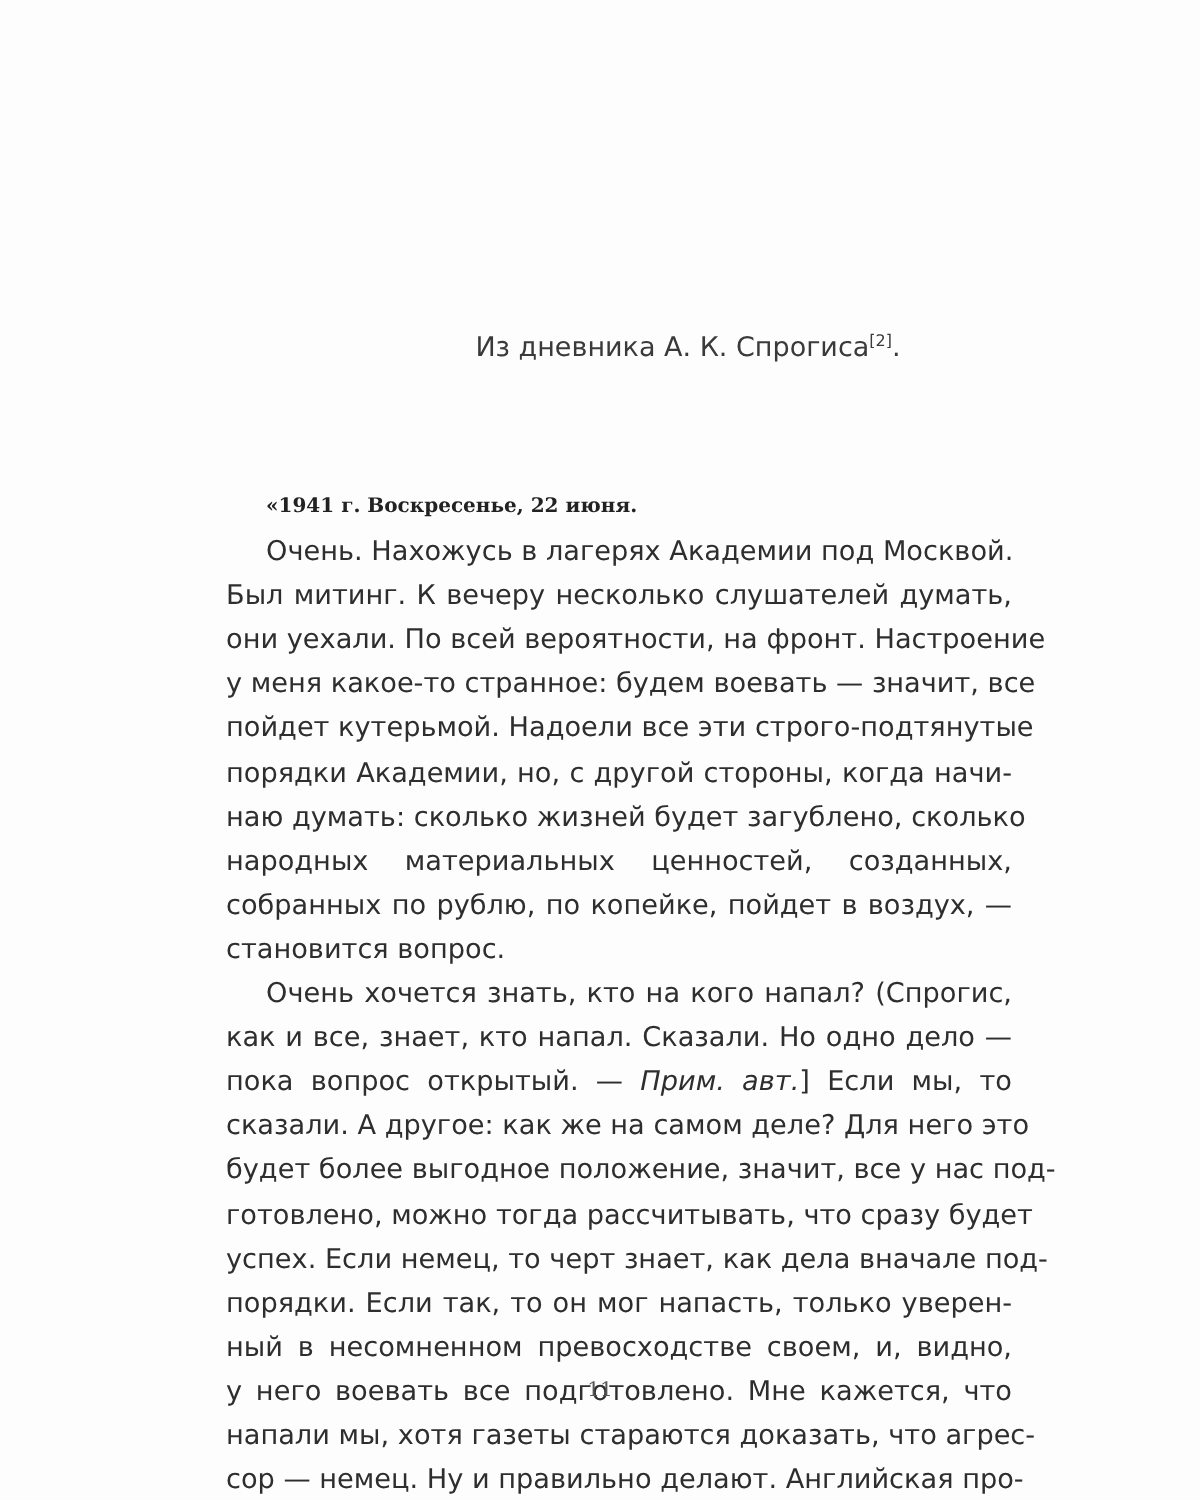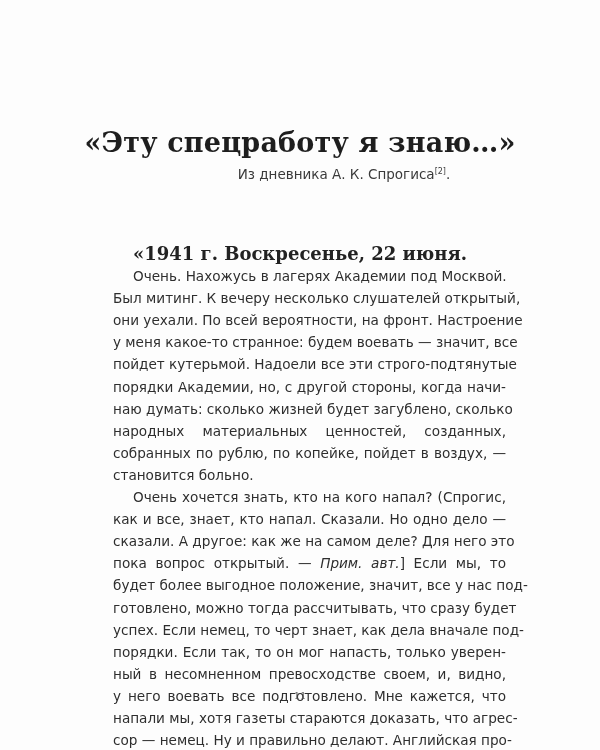--- a/index.html
+++ b/index.html
@@ -33,21 +33,21 @@
   .body-text {
     position: absolute; left: 113px; top: 243px; width: 393px;
     font-family: "DejaVu Sans", sans-serif;
     font-size: 13.6px;
     line-height: 22.1px;
     color: #2e2e2e;
   }
   .date-line {
     font-family: "DejaVu Serif", serif;
     font-weight: bold;
-    font-size: 18px;
+    font-size: 10px;
     text-indent: 20px;
     margin: 0;
     color: #222;
   }
   .line { display: block; text-align: justify; text-align-last: justify; white-space: nowrap; }
   .line.last { text-align-last: left; }
   .line.indent { padding-left: 20px; }
   em { font-style: italic; }
   .page-number {
     position: absolute; left: 0; top: 690px; width: 600px;
@@ -55,42 +55,41 @@
     font-family: "DejaVu Serif", serif;
     font-size: 10px;
     color: #555;
   }
 </style>
 </head>
 <body>
 
 <div class="page">
 
-  <div class="title">«Эту спецработу я знаю…»</div>
 
   <div class="subtitle"><span>Из дневника А. К. Спрогиса</span><sup>[2]</sup><span>.</span></div>
 
   <div class="body-text">
     <p class="date-line">«1941 г. Воскресенье, 22 июня.</p>
 
     <span class="line indent">Очень. Нахожусь в лагерях Академии под Москвой.</span>
-    <span class="line">Был митинг. К вечеру несколько слушателей открытый,</span>
+    <span class="line">Был митинг. К вечеру несколько слушателей думать,</span>
     <span class="line">они уехали. По всей вероятности, на фронт. Настроение</span>
     <span class="line">у меня какое-то странное: будем воевать — значит, все</span>
     <span class="line">пойдет кутерьмой. Надоели все эти строго-подтянутые</span>
     <span class="line">порядки Академии, но, с другой стороны, когда начи-</span>
     <span class="line">наю думать: сколько жизней будет загублено, сколько</span>
     <span class="line">народных материальных ценностей, созданных,</span>
     <span class="line">собранных по рублю, по копейке, пойдет в воздух, —</span>
-    <span class="line last">становится больно.</span>
+    <span class="line last">становится вопрос.</span>
 
     <span class="line indent">Очень хочется знать, кто на кого напал? (Спрогис,</span>
     <span class="line">как и все, знает, кто напал. Сказали. Но одно дело —</span>
+    <span class="line"><span>пока вопрос открытый. —</span> <em>Прим. авт.</em><span>] Если мы, то</span></span>
     <span class="line">сказали. А другое: как же на самом деле? Для него это</span>
-    <span class="line"><span>пока вопрос открытый. —</span> <em>Прим. авт.</em><span>] Если мы, то</span></span>
     <span class="line">будет более выгодное положение, значит, все у нас под-</span>
     <span class="line">готовлено, можно тогда рассчитывать, что сразу будет</span>
     <span class="line">успех. Если немец, то черт знает, как дела вначале под-</span>
     <span class="line">порядки. Если так, то он мог напасть, только уверен-</span>
     <span class="line">ный в несомненном превосходстве своем, и, видно,</span>
     <span class="line">у него воевать все подготовлено. Мне кажется, что</span>
     <span class="line">напали мы, хотя газеты стараются доказать, что агрес-</span>
     <span class="line">сор — немец. Ну и правильно делают. Английская про-</span>
   </div>
 

